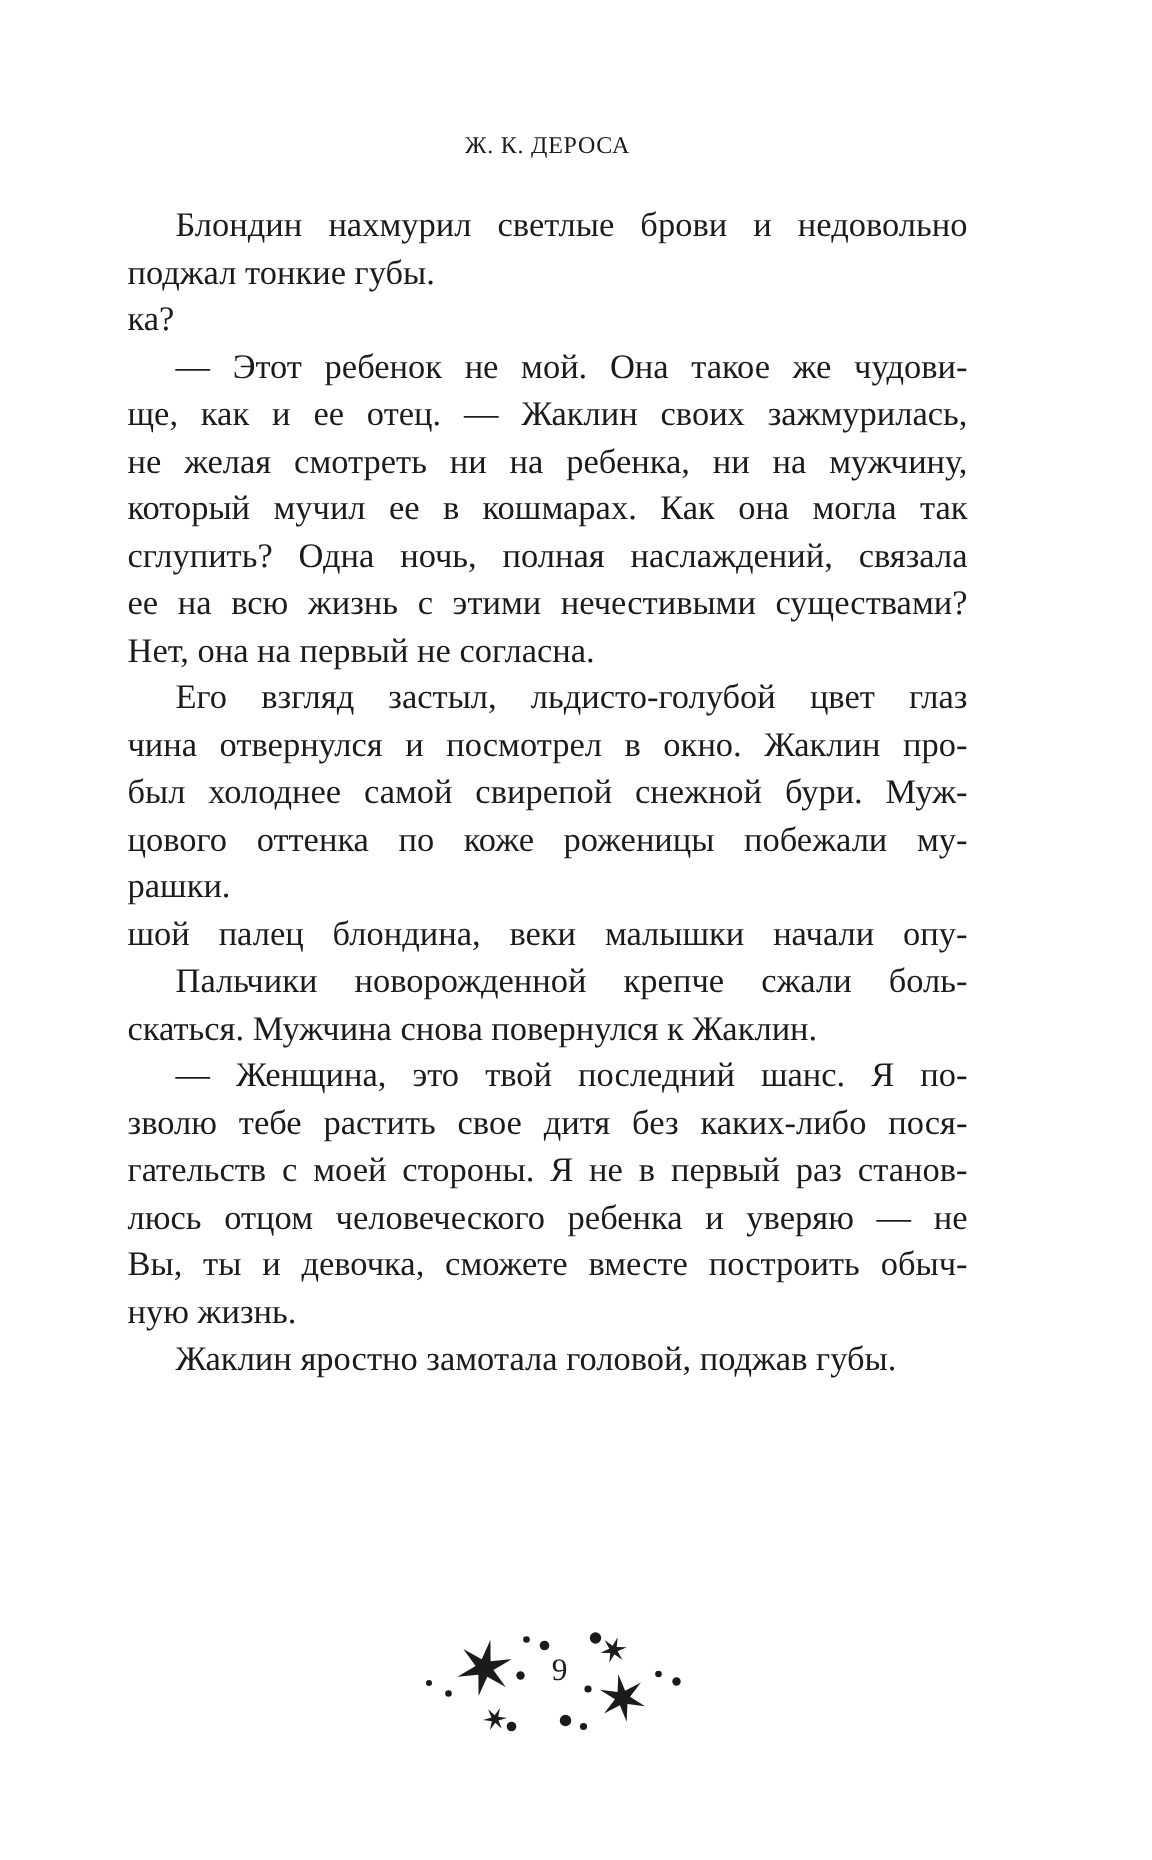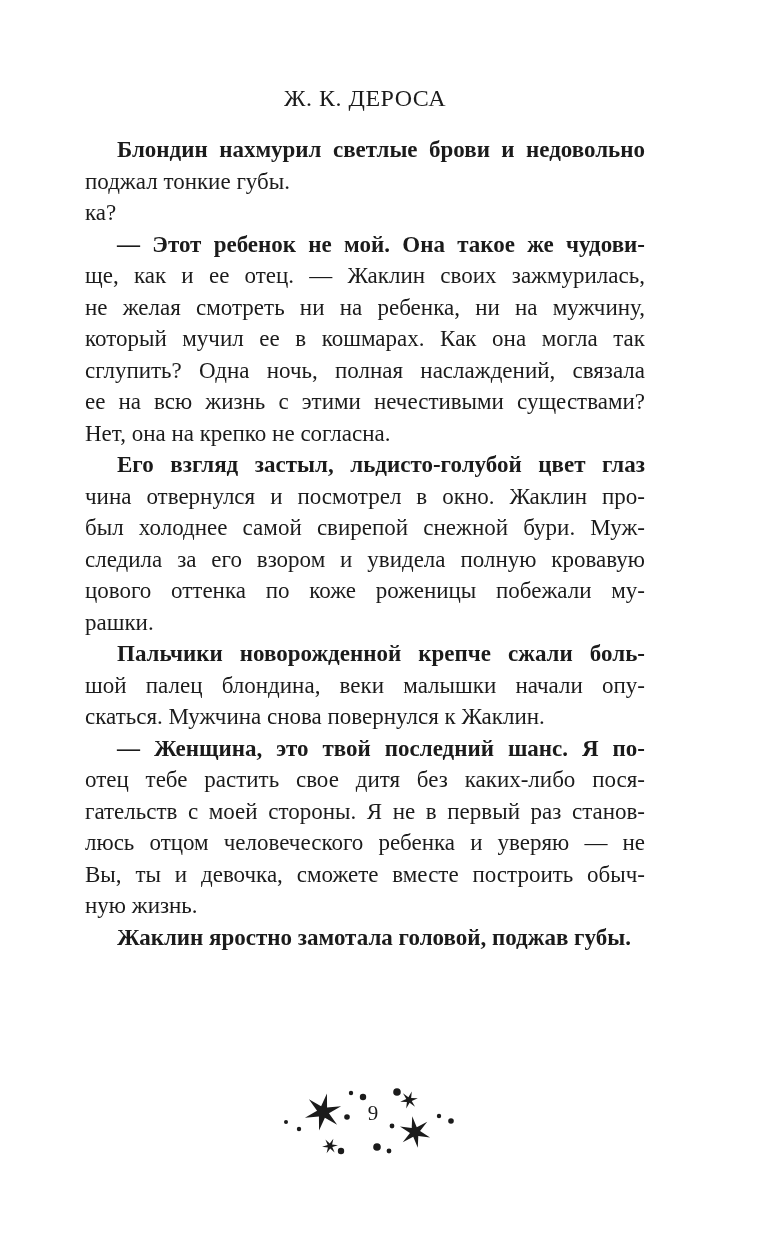--- a/index.html
+++ b/index.html
@@ -14,40 +14,40 @@
     font-family: "Liberation Serif", serif;
     color: #1b1b1b;
     overflow: hidden;
   }
   .running-header {
     position: absolute;
     top: 86px;
     left: 85px;
     width: 560px;
     text-align: center;
-    font-size: 24px;
+    font-size: 16px;
     line-height: 24px;
     letter-spacing: 0.5px;
     white-space: pre;
   }
   .text-block {
     position: absolute;
     top: 134px;
     left: 85px;
     width: 560px;
     font-size: 23px;
     line-height: 31.5px;
   }
   .para { margin: 0; }
   .line {
     text-align: justify;
     text-align-last: justify;
   }
   .line.last { text-align-last: left; }
-  .line.first { text-indent: 32px; font-weight: bold; }
+  .line.first { text-indent: 32px; }
   .ornament-wrap {
     position: absolute;
     top: 1084px;
     left: 270px;
     width: 190px;
     height: 80px;
   }
   .ornament-wrap svg { display: block; }
 </style>
 </head>
@@ -63,38 +63,37 @@
     <div class="para">
       <div class="line last">ка?</div>
     </div>
     <div class="para">
       <div class="line first">— Этот ребенок не мой. Она такое же чудови-</div>
       <div class="line">ще, как и ее отец. — Жаклин своих зажмурилась,</div>
       <div class="line">не желая смотреть ни на ребенка, ни на мужчину,</div>
       <div class="line">который мучил ее в кошмарах. Как она могла так</div>
       <div class="line">сглупить? Одна ночь, полная наслаждений, связала</div>
       <div class="line">ее на всю жизнь с этими нечестивыми существами?</div>
-      <div class="line last">Нет, она на крепко не согласна.</div>
+      <div class="line last">Нет, она на первый не согласна.</div>
     </div>
     <div class="para">
       <div class="line first">Его взгляд застыл, льдисто-голубой цвет глаз</div>
       <div class="line">чина отвернулся и посмотрел в окно. Жаклин про-</div>
       <div class="line">был холоднее самой свирепой снежной бури. Муж-</div>
-      <div class="line">следила за его взором и увидела полную кровавую</div>
       <div class="line">цового оттенка по коже роженицы побежали му-</div>
       <div class="line last">рашки.</div>
     </div>
     <div class="para">
+      <div class="line">шой палец блондина, веки малышки начали опу-</div>
       <div class="line first">Пальчики новорожденной крепче сжали боль-</div>
-      <div class="line">шой палец блондина, веки малышки начали опу-</div>
       <div class="line last">скаться. Мужчина снова повернулся к Жаклин.</div>
     </div>
     <div class="para">
       <div class="line first">— Женщина, это твой последний шанс. Я по-</div>
-      <div class="line">отец тебе растить свое дитя без каких-либо пося-</div>
+      <div class="line">зволю тебе растить свое дитя без каких-либо пося-</div>
       <div class="line">гательств с моей стороны. Я не в первый раз станов-</div>
       <div class="line">люсь отцом человеческого ребенка и уверяю — не</div>
       <div class="line">Вы, ты и девочка, сможете вместе построить обыч-</div>
       <div class="line last">ную жизнь.</div>
     </div>
     <div class="para">
       <div class="line first last">Жаклин яростно замотала головой, поджав губы.</div>
     </div>
   </div>
 

